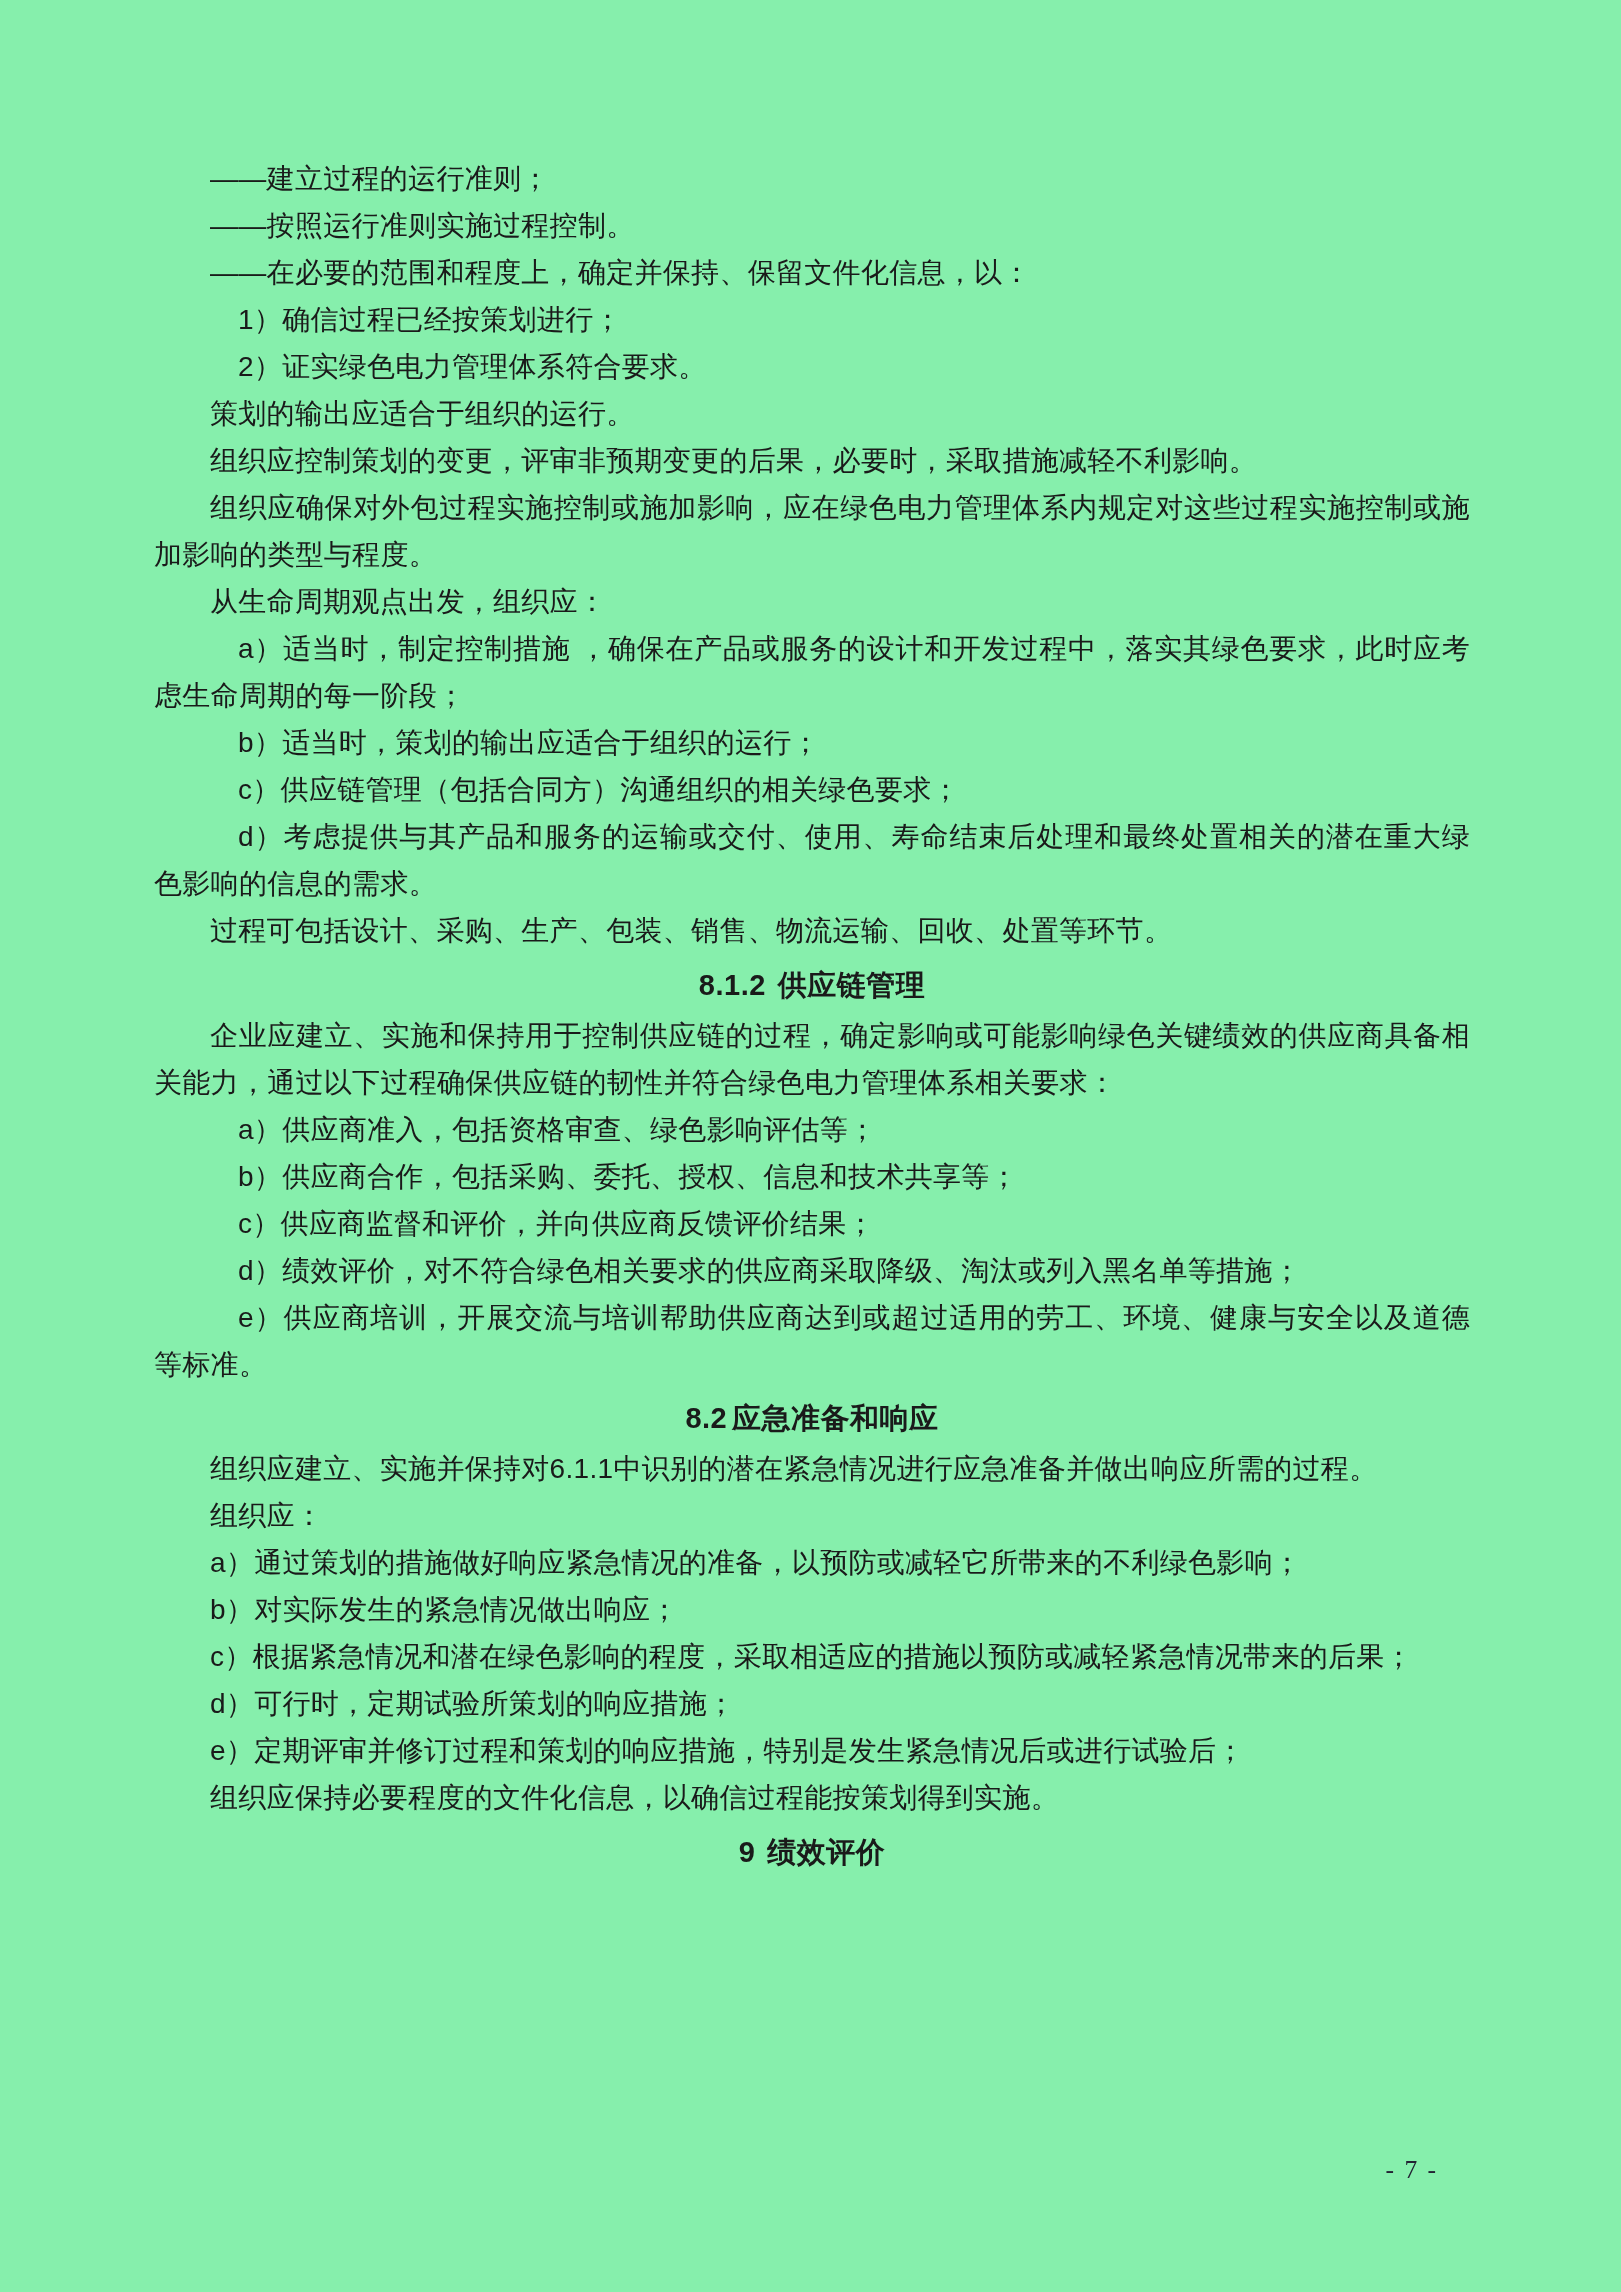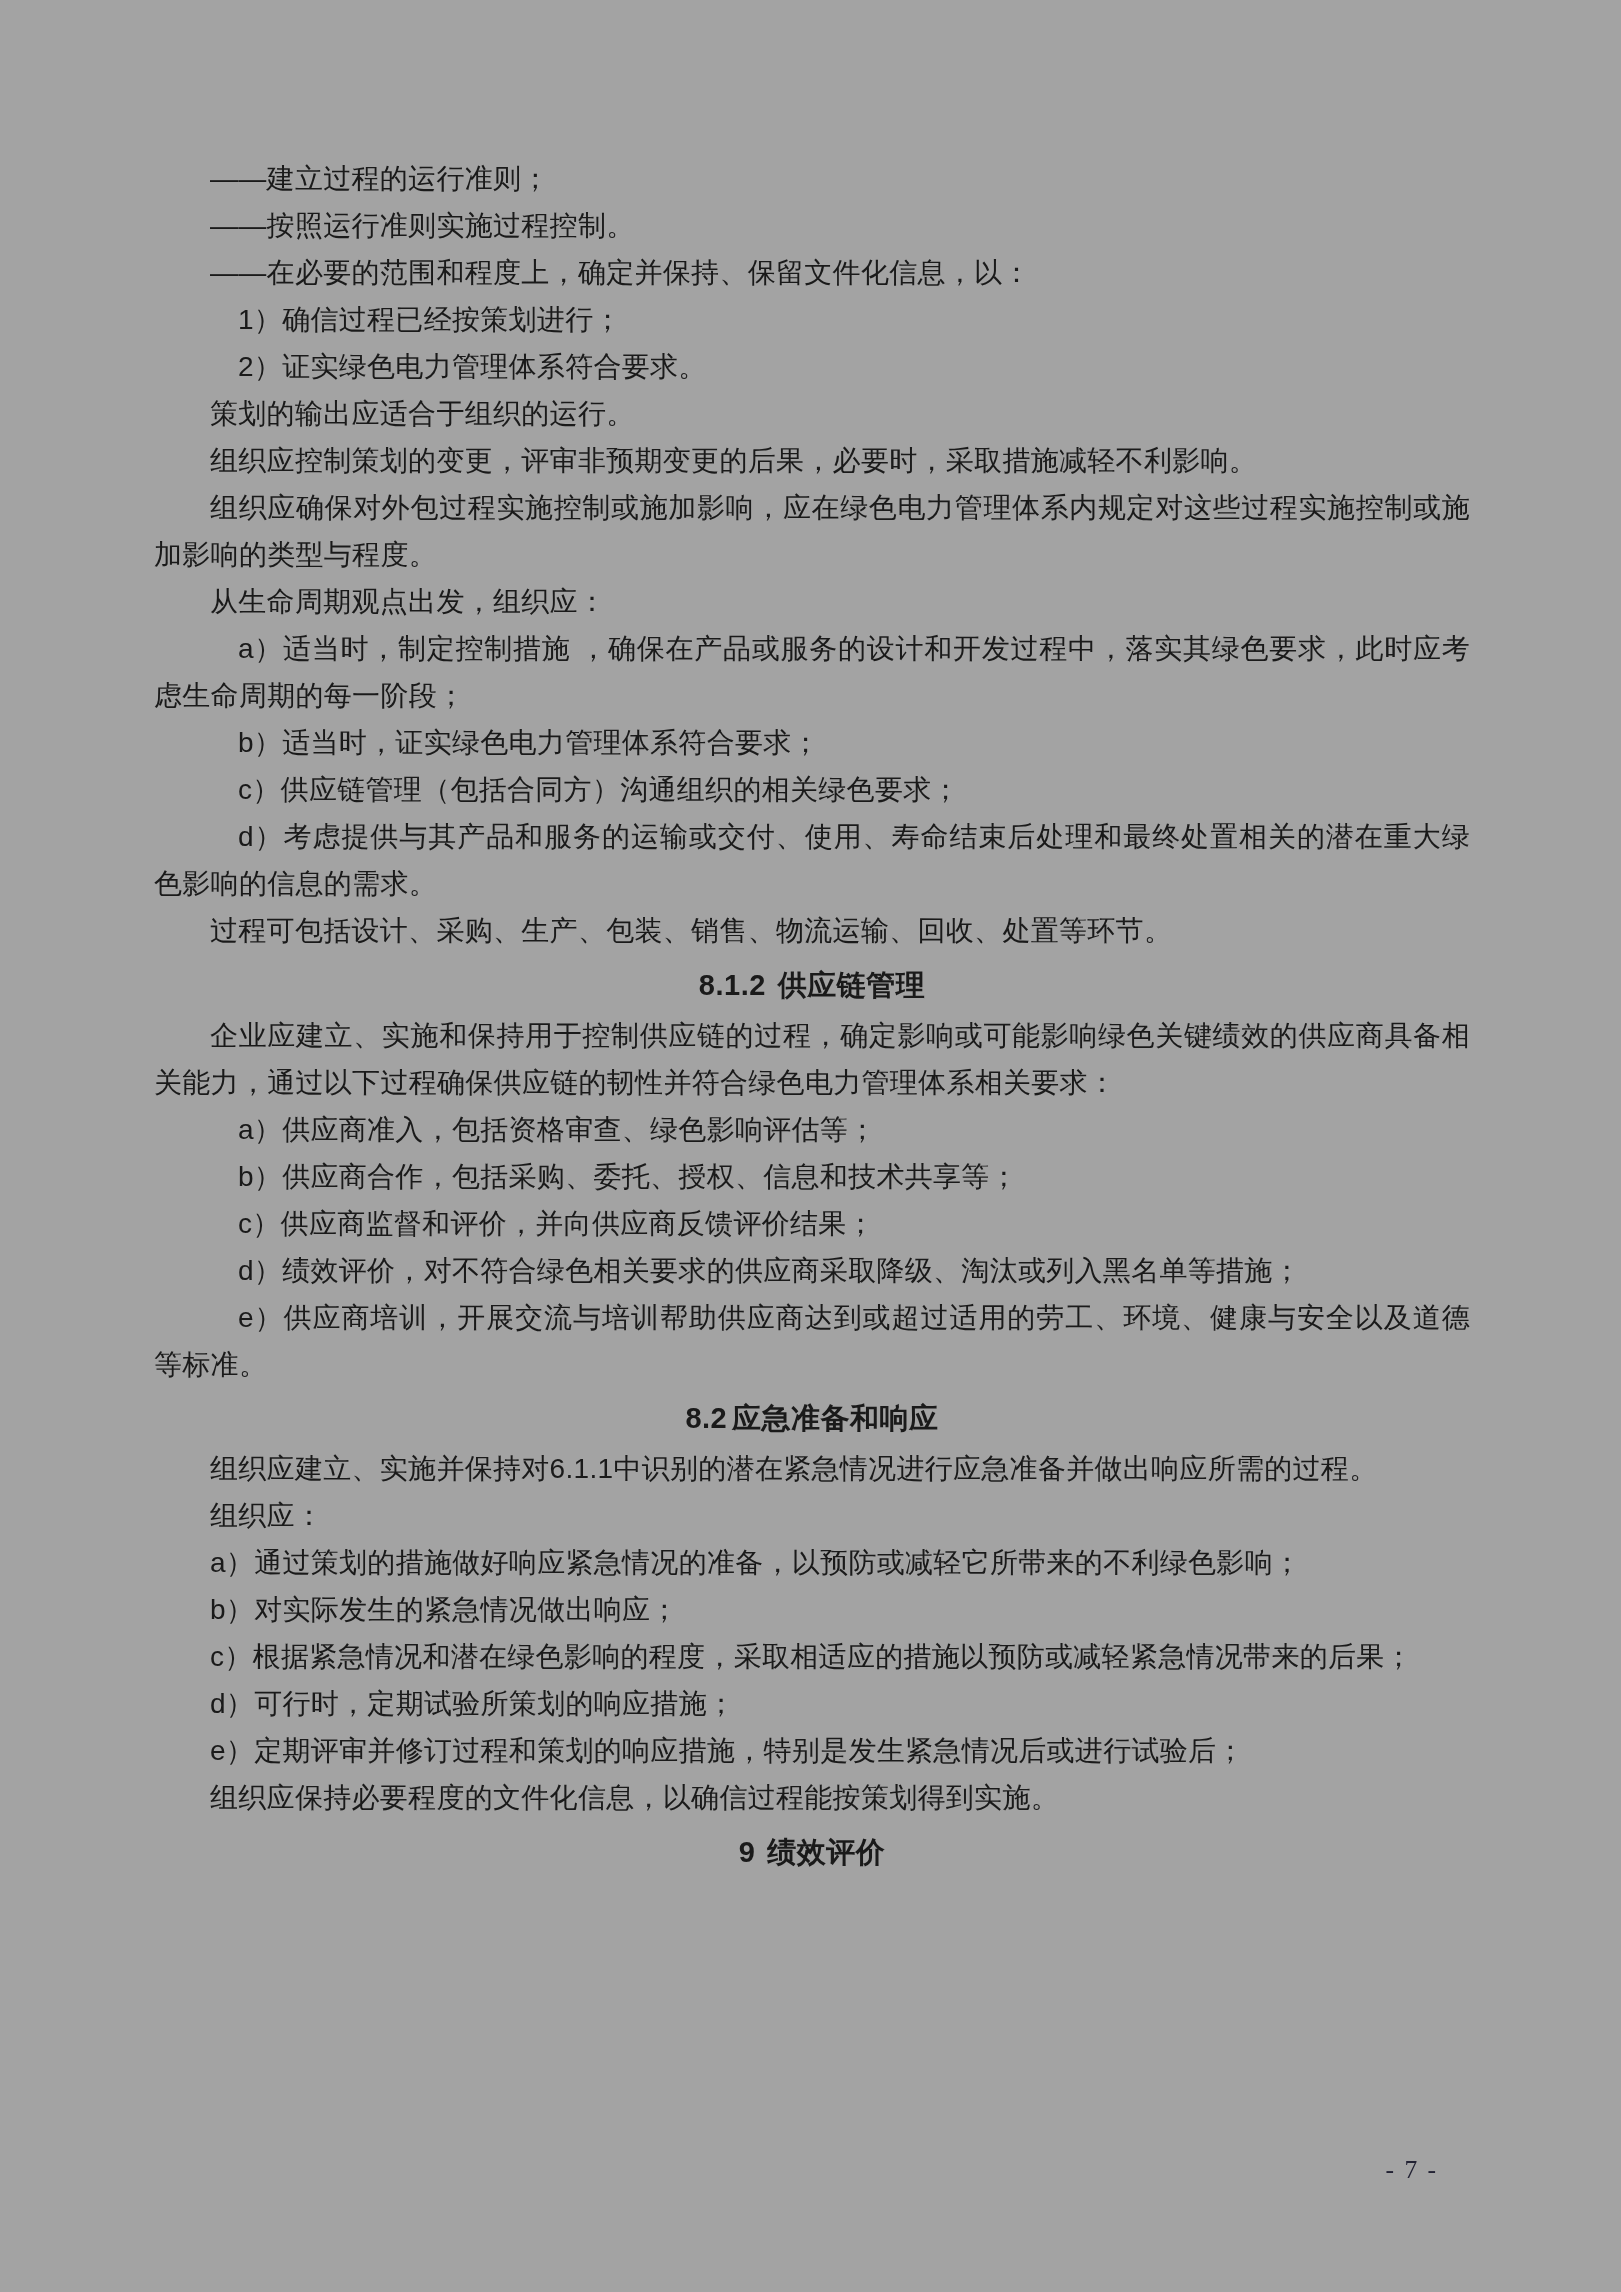--- a/index.html
+++ b/index.html
@@ -1,20 +1,20 @@
 <!DOCTYPE html>
 <html lang="zh"><head>
 <meta charset="utf-8">
 <style>
   html, body { margin: 0; padding: 0; background: #ffffff; }
   .page {
     position: relative;
     width: 1621px;
     height: 2293px;
-    background: #a3a3a3;
+    background: #86efac;
     color: #1a1a1a;
     font-family: "Liberation Sans", "DejaVu Sans", sans-serif;
     overflow: hidden;
   }
   .content {
     position: absolute;
     left: 154px;
     top: 155px;
     width: 1316px;
   }
@@ -58,21 +58,21 @@
     <p class="indent2">——建立过程的运行准则；</p>
     <p class="indent2">——按照运行准则实施过程控制。</p>
     <p class="indent2">——在必要的范围和程度上，确定并保持、保留文件化信息，以：</p>
     <p class="indent3">1）确信过程已经按策划进行；</p>
     <p class="indent3">2）证实绿色电力管理体系符合要求。</p>
     <p class="indent2">策划的输出应适合于组织的运行。</p>
     <p class="indent2">组织应控制策划的变更，评审非预期变更的后果，必要时，采取措施减轻不利影响。</p>
     <p class="indent2">组织应确保对外包过程实施控制或施加影响，应在绿色电力管理体系内规定对这些过程实施控制或施加影响的类型与程度。</p>
     <p class="indent2">从生命周期观点出发，组织应：</p>
     <p class="indent3">a）适当时，制定控制措施 ，确保在产品或服务的设计和开发过程中，落实其绿色要求，此时应考虑生命周期的每一阶段；</p>
-    <p class="indent3">b）适当时，证实绿色电力管理体系符合要求；</p>
+    <p class="indent3">b）适当时，策划的输出应适合于组织的运行；</p>
     <p class="indent3">c）供应链管理（包括合同方）沟通组织的相关绿色要求；</p>
     <p class="indent3">d）考虑提供与其产品和服务的运输或交付、使用、寿命结束后处理和最终处置相关的潜在重大绿色影响的信息的需求。</p>
     <p class="indent2">过程可包括设计、采购、生产、包装、销售、物流运输、回收、处置等环节。</p>
 
     <h3 class="heading"><span class="h-num">8.1.2</span><span>供应链管理</span></h3>
 
     <p class="indent2">企业应建立、实施和保持用于控制供应链的过程，确定影响或可能影响绿色关键绩效的供应商具备相关能力，通过以下过程确保供应链的韧性并符合绿色电力管理体系相关要求：</p>
     <p class="indent3">a）供应商准入，包括资格审查、绿色影响评估等；</p>
     <p class="indent3">b）供应商合作，包括采购、委托、授权、信息和技术共享等；</p>
     <p class="indent3">c）供应商监督和评价，并向供应商反馈评价结果；</p>

